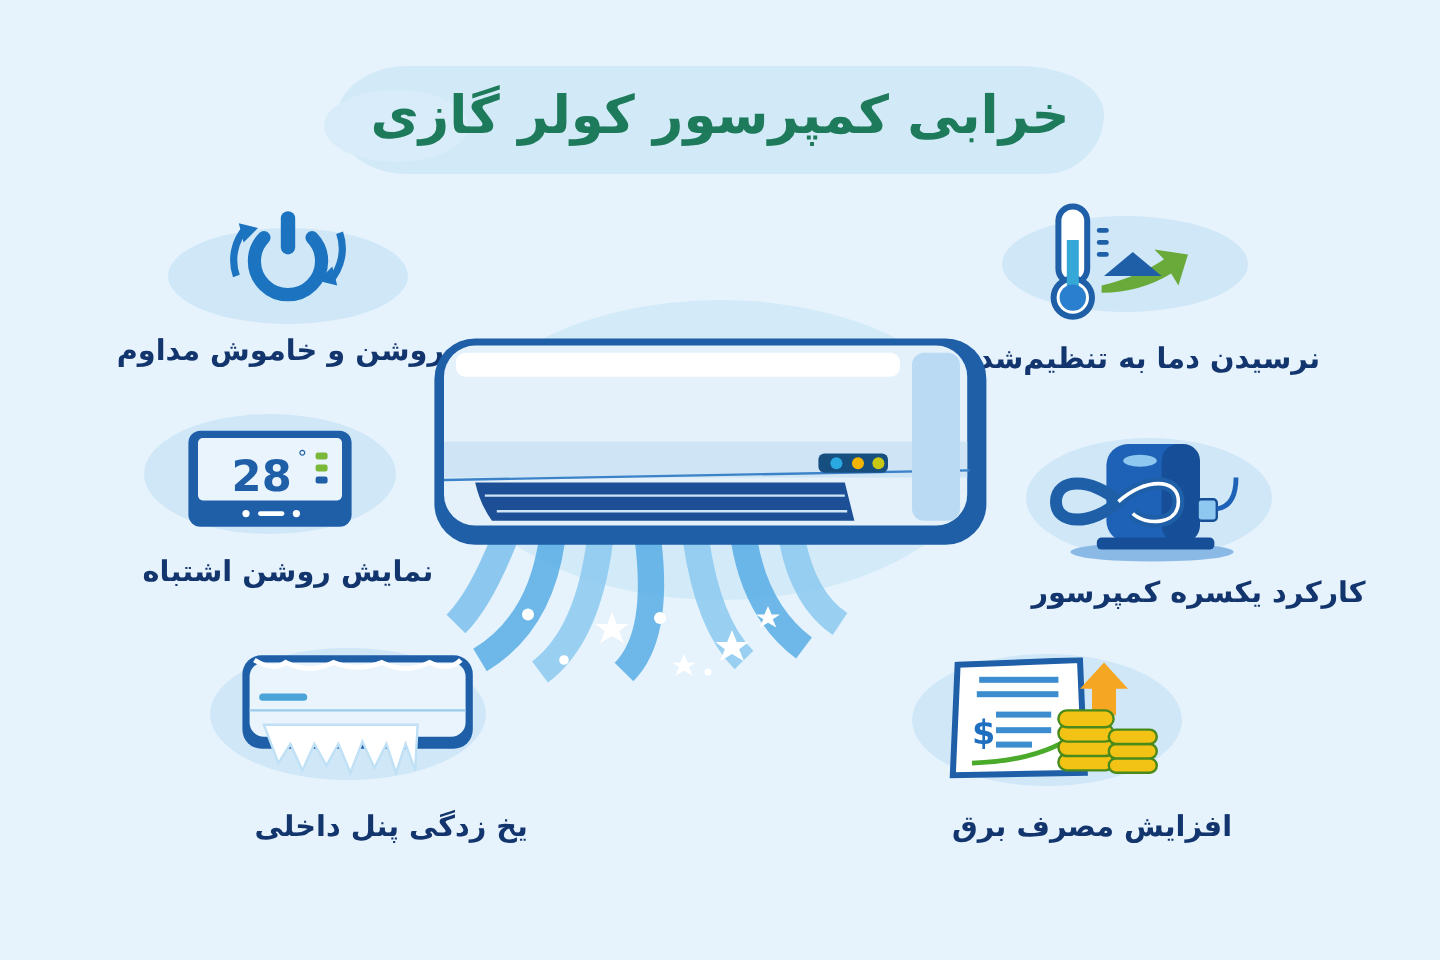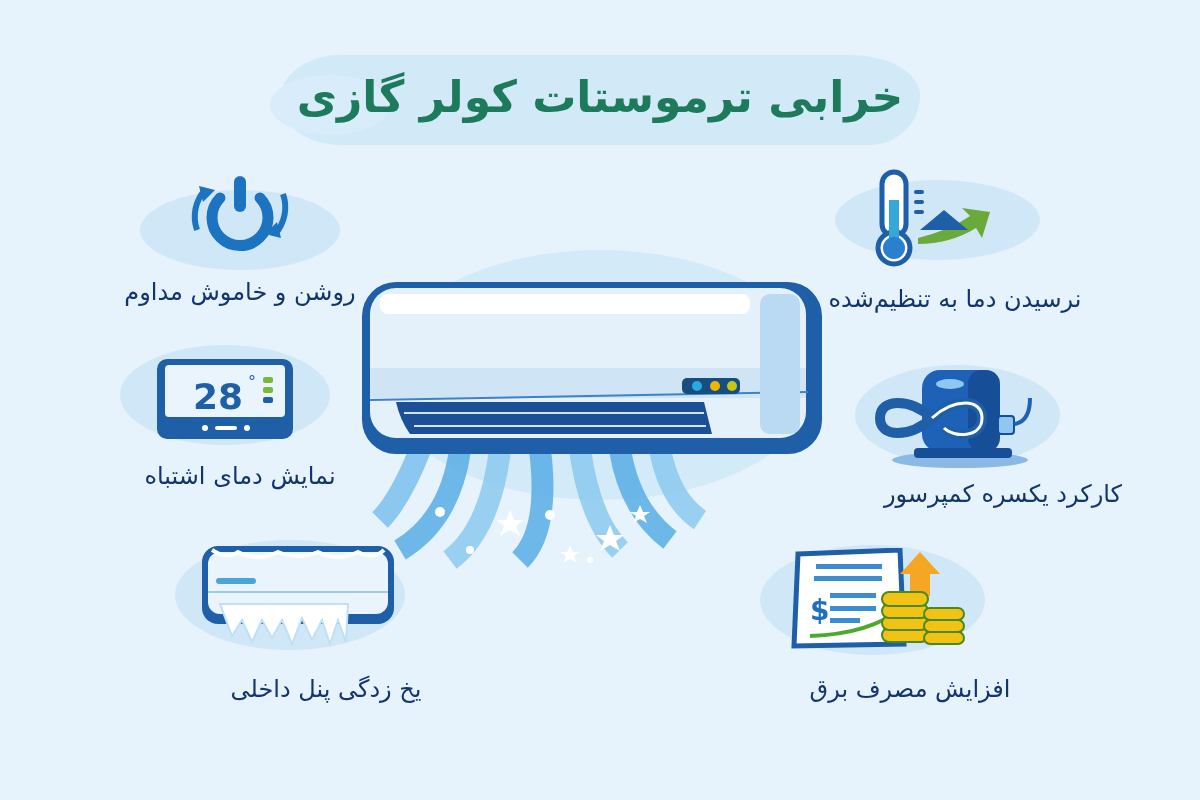--- a/index.html
+++ b/index.html
@@ -18,31 +18,31 @@
   }
   .title {
     position:absolute; left:280px; top:62px; width:640px; height:70px;
     text-align:center; direction:rtl; color:#1d7a5a; font-weight:bold;
     font-size:44px; line-height:70px;
   }
   .blob {
     position:absolute; background:#d0e7f8; border-radius:50%;
   }
   .label {
-    position:absolute; direction:rtl; color:#13356e; font-weight:normal;
+    position:absolute; direction:rtl; color:#13356e; font-weight:bold;
     font-size:24px; white-space:nowrap; text-align:center;
   }
   .icon { position:absolute; }
   .ac-wrap { position:absolute; left:340px; top:250px; width:520px; height:330px; }
 </style>
 </head>
 <body>
 
 <div class="title-cloud"></div>
-<div class="title">خرابی ترموستات کولر گازی</div>
+<div class="title">خرابی کمپرسور کولر گازی</div>
 
 <div class="blob" style="left:140px;top:190px;width:200px;height:80px;"></div>
 <svg class="icon" style="left:175px;top:168px;" width="130" height="90" viewBox="0 0 130 90">
   <path d="M45 30 A28 28 0 1 0 85 30" fill="none" stroke="#1c74c0" stroke-width="11" stroke-linecap="round"></path>
   <rect x="59" y="8" width="12" height="36" rx="6" fill="#1c74c0"></rect>
   <path d="M22 62 A40 40 0 0 1 30 22" fill="none" stroke="#1c74c0" stroke-width="6"></path>
   <polygon points="24,18 40,22 28,34" fill="#1c74c0"></polygon>
   <path d="M108 26 A40 40 0 0 1 100 66" fill="none" stroke="#1c74c0" stroke-width="6"></path>
   <polygon points="106,70 90,66 102,54" fill="#1c74c0"></polygon>
 </svg>
@@ -54,21 +54,21 @@
   <rect x="10" y="8" width="120" height="52" rx="4" fill="#eaf4fc"></rect>
   <text x="38" y="52" font-family="DejaVu Sans, sans-serif" font-weight="bold" font-size="36" fill="#1e5fa8">28</text>
   <text x="93" y="30" font-family="DejaVu Sans, sans-serif" font-size="16" fill="#1e5fa8">°</text>
   <rect x="108" y="20" width="10" height="6" rx="2" fill="#7ab83a"></rect>
   <rect x="108" y="30" width="10" height="6" rx="2" fill="#7ab83a"></rect>
   <rect x="108" y="40" width="10" height="6" rx="2" fill="#1e5fa8"></rect>
   <circle cx="50" cy="71" r="3" fill="#fff"></circle>
   <rect x="60" y="69" width="22" height="4" rx="2" fill="#fff"></rect>
   <circle cx="92" cy="71" r="3" fill="#fff"></circle>
 </svg>
-<div class="label" style="left:110px;top:462px;width:260px;">نمایش دمای اشتباه</div>
+<div class="label" style="left:110px;top:462px;width:260px;">نمایش روشن اشتباه</div>
 
 <div class="blob" style="left:175px;top:540px;width:230px;height:110px;"></div>
 <svg class="icon" style="left:198px;top:540px;" width="200" height="110" viewBox="0 0 200 110">
   <rect x="4" y="6" width="192" height="78" rx="16" fill="#1e5fa8"></rect>
   <rect x="10" y="12" width="180" height="62" rx="12" fill="#e9f4fc"></rect>
   <rect x="18" y="38" width="40" height="6" rx="3" fill="#4aa4d8"></rect>
   <line x1="10" y1="52" x2="190" y2="52" stroke="#9ccbec" stroke-width="2"></line>
   <path d="M22 64 L150 64 L148 102 L140 80 L132 104 L124 80 L114 100 L104 78 L94 104 L84 80 L74 98 L64 80 L54 102 L44 80 L34 96 Z" fill="#ffffff" stroke="#bfe0f5" stroke-width="2"></path>
   <path d="M14 10 Q30 20 40 12 Q60 22 80 12 Q100 20 120 12 Q140 22 160 12 Q176 20 186 10" fill="none" stroke="#ffffff" stroke-width="4"></path>
 </svg>

